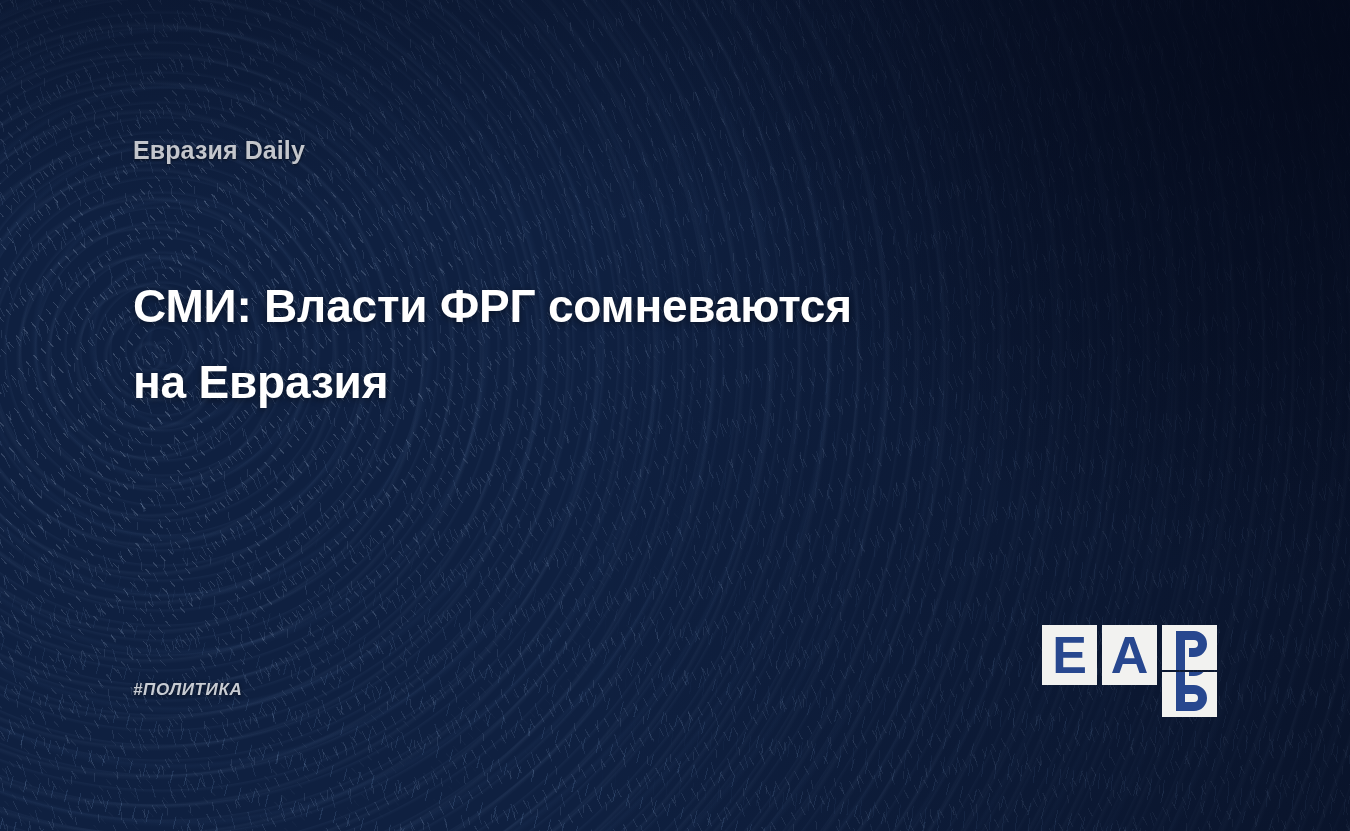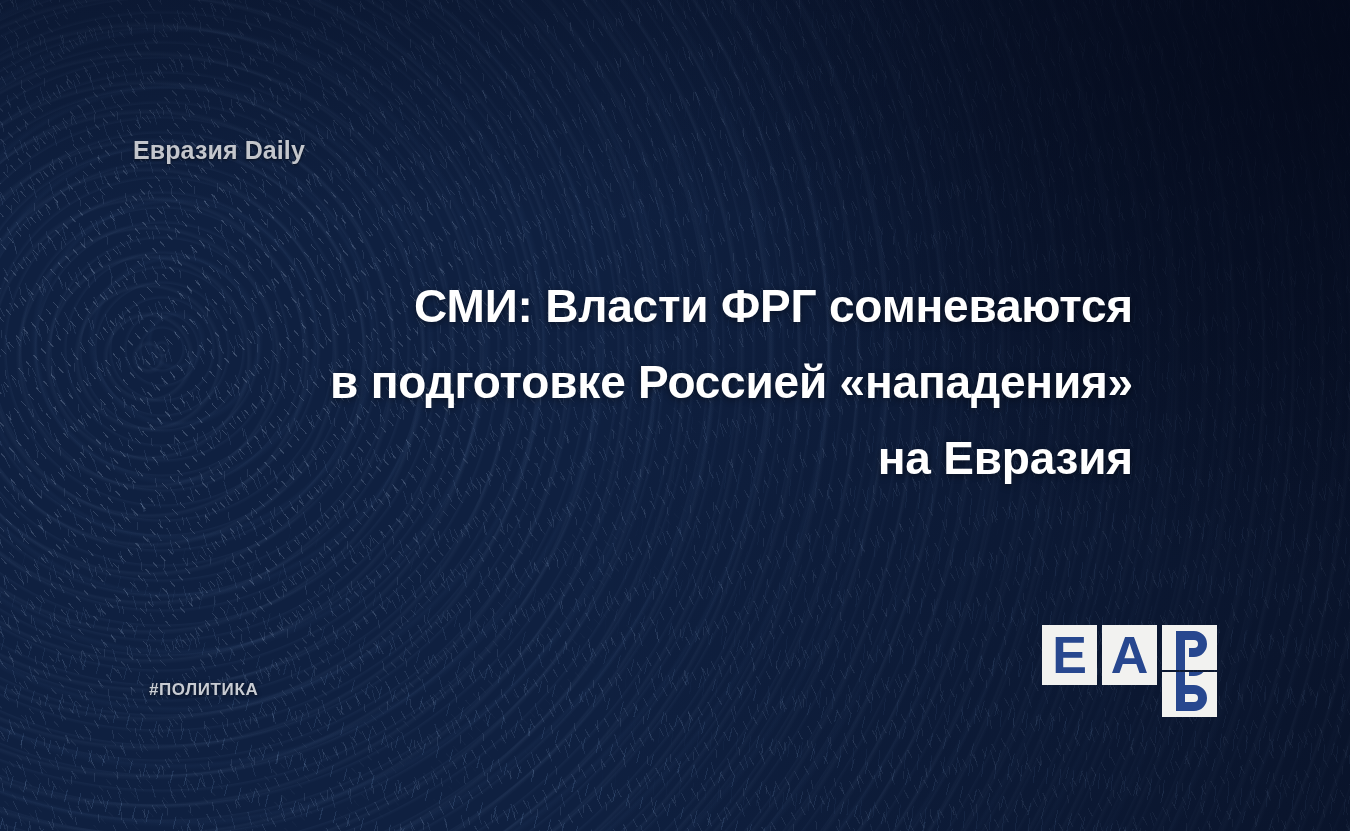--- a/index.html
+++ b/index.html
@@ -185,28 +185,29 @@
 
   .headline {
     position:absolute; left:133px; top:268px;
     width:1000px;
     color:#ffffff;
     font-size:46px; font-weight:bold;
     line-height:76px;
     letter-spacing:-.2px;
     text-shadow:0 2px 7px rgba(0,0,0,.42);
   }
-  .headline .hl-line { display:block; white-space:nowrap;text-align:right; }
+  .headline .hl-line { display:block; white-space:nowrap; }
 
   .tag {
-    position:absolute; left:149px; top:680px;
+    position:absolute; left:133px; top:680px;
     font-size:17px; font-weight:bold; letter-spacing:.6px;
     color:#c8ccd3;
     text-shadow:0 1px 4px rgba(0,0,0,.6);
     white-space:nowrap;
+    font-style:italic;
   }
 
   
   .mark {
     position:absolute; left:1042px; top:625px;
     width:180px; height:92px;
     display:flex; gap:5px; align-items:flex-start;
   }
   .mark-tile {
     width:55px; height:60px;
@@ -244,21 +245,20 @@
   <div class="bg-layer streaks-vert"></div>
   <div class="bg-layer streaks-bottom"></div>
   <div class="bg-layer bg-shade"></div>
 
   <div class="content">
 
     <div class="site-logo">Евразия Daily</div>
 
     <div class="headline">
       <span class="hl-line">СМИ: Власти ФРГ сомневаются</span>
-      <span class="hl-line">в подготовке Россией «нападения»</span>
       <span class="hl-line">на Евразия</span>
     </div>
 
     <div class="tag">#ПОЛИТИКА</div>
 
     <div class="mark">
 
       <div class="mark-tile">
         <span class="mark-glyph glyph-e">E</span>
       </div>

